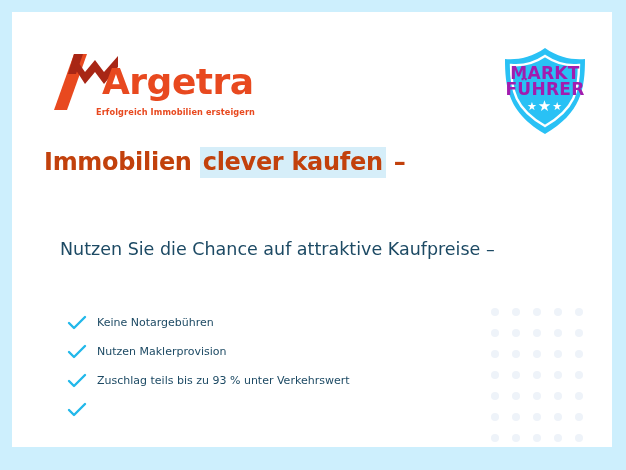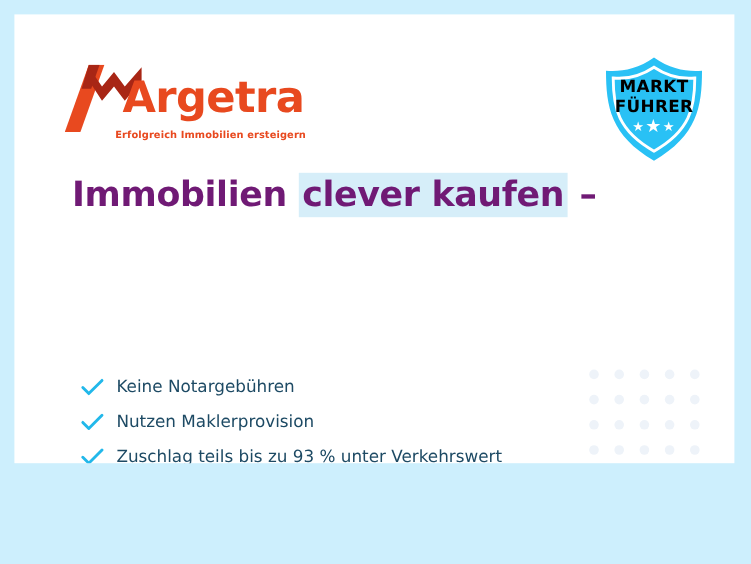--- a/index.html
+++ b/index.html
@@ -20,21 +20,21 @@
     height: 470px;
     background: #cdeffd;
     box-sizing: border-box;
   }
 
   .card {
     position: absolute;
     left: 12px;
     top: 12px;
     width: 600px;
-    height: 374px;
+    height: 435px;
     background: #ffffff;
     overflow: hidden;
   }
 
   
   .dot-grid {
     position: absolute;
     right: 10px;
     top: 289px;
     width: 118px;
@@ -99,23 +99,23 @@
     top: 33px;
     width: 92px;
     height: 92px;
   }
   .badge-text {
     position: absolute;
     left: 0;
     top: 20px;
     width: 92px;
     text-align: center;
-    color: #000000;
+    color: #a21caf;
     font-weight: bold;
-    font-size: 14px;
+    font-size: 17px;
     line-height: 16px;
     letter-spacing: 0.3px;
     font-family: "DejaVu Sans", sans-serif;
     pointer-events: none;
   }
   .badge-stars {
     position: absolute;
     left: 0;
     top: 55px;
     width: 92px;
@@ -124,25 +124,25 @@
     font-size: 11px;
     line-height: 11px;
     letter-spacing: 1px;
     pointer-events: none;
   }
   .badge-stars .big { font-size: 15px; vertical-align: -1px; }
 
   
   .headline {
     position: absolute;
-    left: 48px;
+    left: 32px;
     top: 131px;
     width: 520px;
-    color: #701a75;
-    font-size: 29px;
+    color: #c2410c;
+    font-size: 24px;
     font-weight: bold;
     line-height: 38px;
     letter-spacing: -0.3px;
     font-family: "DejaVu Sans", sans-serif;
   }
   .hl-line { display: block; white-space: nowrap; }
   .hl-mark {
     background: #d6eef9;
     padding: 1px 3px 2px 3px;
     box-decoration-break: clone;
@@ -175,21 +175,21 @@
     height: 29px;
   }
   .bullet-check {
     width: 26px;
     flex: 0 0 26px;
     display: flex;
     align-items: center;
   }
   .bullet-label {
     color: #1d4a64;
-    font-size: 14px;
+    font-size: 11px;
     line-height: 20px;
     white-space: nowrap;
     font-family: "DejaVu Sans", sans-serif;
     padding-left: 4px;
   }
 </style>
 </head>
 <body>
 
 <div class="page">
@@ -262,20 +262,21 @@
       <div class="badge-stars">
         <span>★</span><span class="big">★</span><span>★</span>
       </div>
     </div>
 
     <div class="headline">
       <span class="hl-line"><span>Immobilien </span><span class="hl-mark">clever kaufen</span><span> –</span></span>
     </div>
 
     <div class="subhead">
+      <span class="sub-line">Nutzen Sie die Chance auf attraktive Kaufpreise –</span>
     </div>
 
     <div class="bullets">
       <div class="bullet">
         <span class="bullet-check">
           <svg width="20" height="16" viewBox="0 0 20 16" xmlns="http://www.w3.org/2000/svg">
               <path d="M2,8 L7,13 L18,2" fill="none" stroke="#22b8ea" stroke-width="2.4" stroke-linecap="round" stroke-linejoin="round"></path>
             </svg>
         </span>
         <span class="bullet-label">Keine Notargebühren</span>

